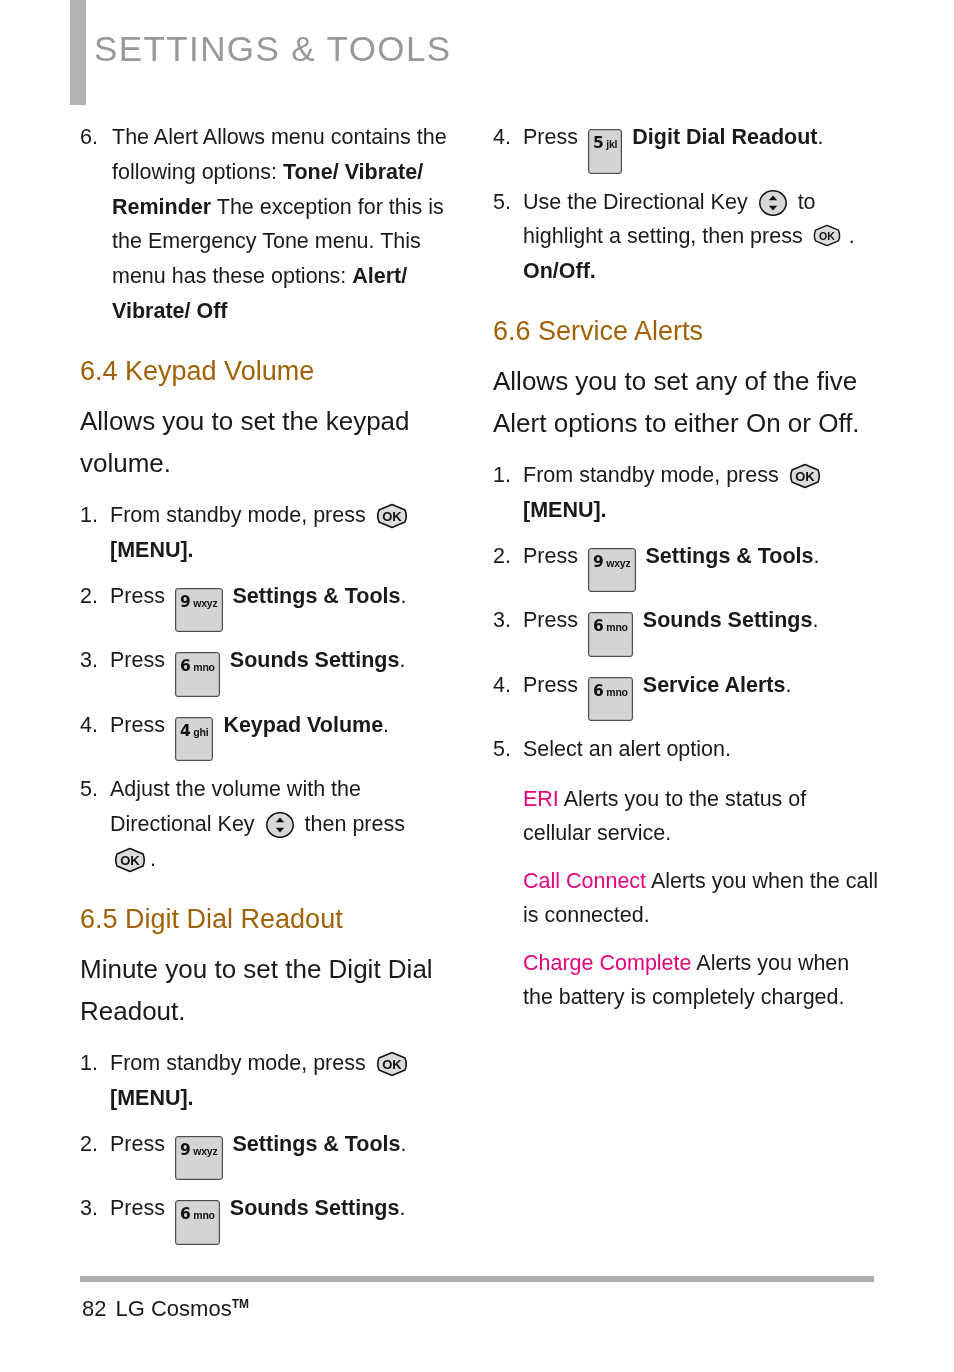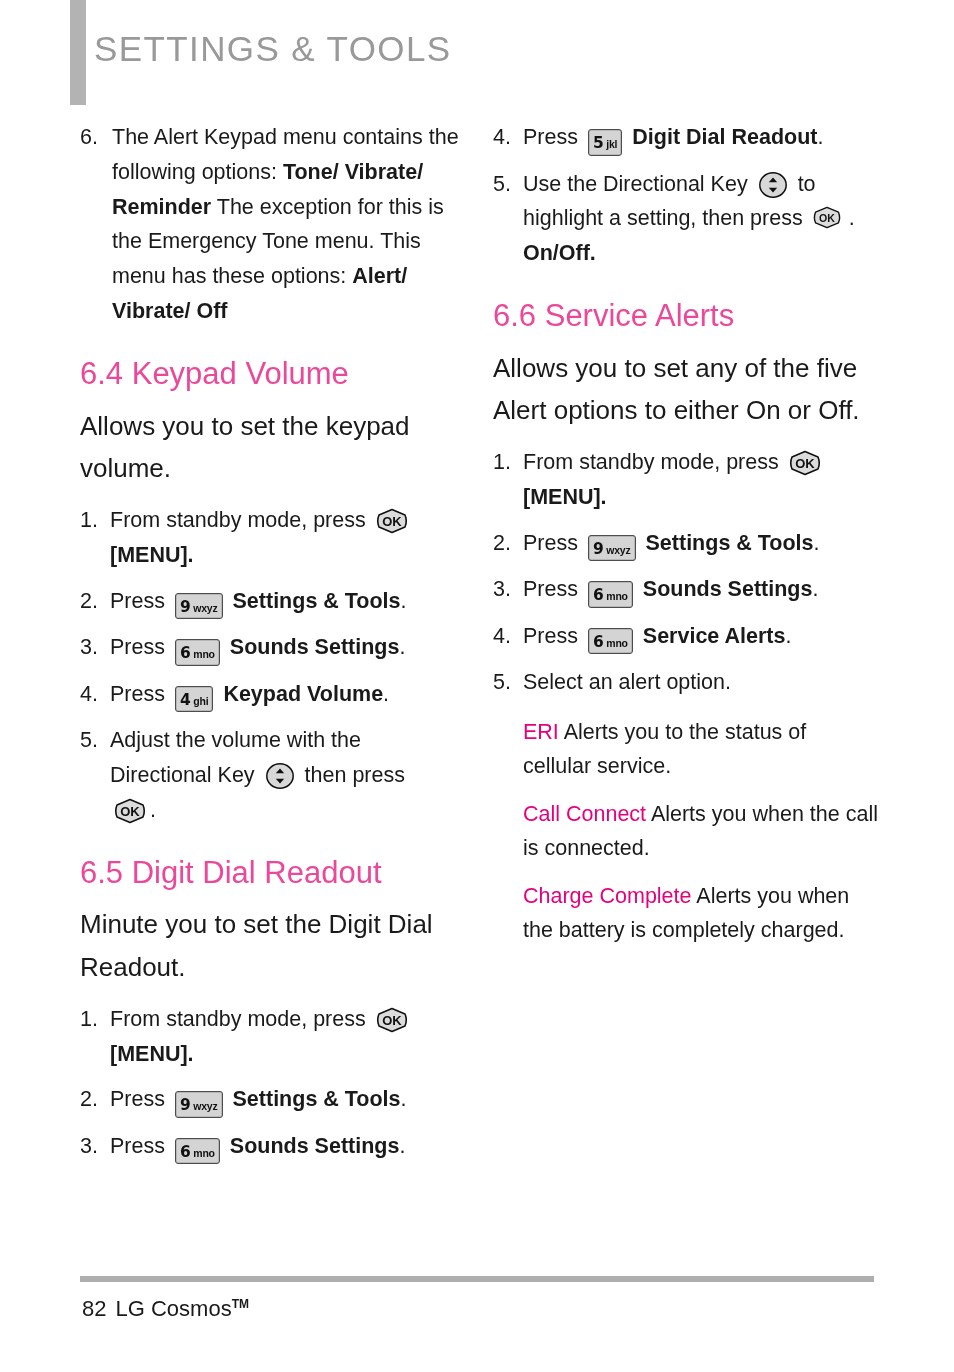--- a/index.html
+++ b/index.html
@@ -44,22 +44,22 @@
     width: 385px;
   }
   #col-right {
     position: absolute;
     left: 493px;
     top: 120px;
     width: 385px;
   }
 
   .sec-heading {
-    color: #ec4899;
-    font-size: 31px;
+    color: #a16207;
+    font-size: 27px;
     font-weight: 400;
     line-height: 1.22;
     margin: 26px 0 12px 0;
   }
 
   .para {
     font-size: 26px;
     line-height: 1.62;
     margin: 0 0 14px 0;
     color: #1a1a1a;
@@ -91,21 +91,21 @@
     padding-left: 30px;
   }
 
   
   .keycap {
     display: inline-block;
     vertical-align: -4px;
     background: #d4d4d4;
     border: 1.5px solid #4d4d4d;
     border-radius: 3px;
-    padding: 1px 4px 2px 4px;
+    padding: 1px 4px 20px 4px;
     line-height: 1;
     margin: 0 4px;
     white-space: nowrap;
     box-shadow: 0 0 0 0.5px #9a9a9a inset;
   }
   .keycap .kd {
     font-family: "DejaVu Sans", sans-serif;
     font-size: 15.5px;
     font-weight: bold;
     color: #111;
@@ -163,21 +163,21 @@
 </head>
 <body>
 
 <div id="header-bar"></div>
 <div id="page-title">SETTINGS &amp; TOOLS</div>
 
 <div id="col-left">
 
   <div class="step hang6">
     <span class="num">6.</span>
-    <span>The Alert Keypad menu contains</span>
+    <span>The Alert Allows menu contains</span>
     <span>the following options:</span>
     <span class="bold">Tone/ Vibrate/ Reminder</span>
     <span>The exception for this is the</span>
     <span>Emergency Tone menu. This</span>
     <span>menu has these options:</span>
     <span class="bold">Alert/ Vibrate/ Off</span>
   </div>
 
   <div class="sec-heading">6.4 Keypad Volume</div>
   <div class="para">Allows you to set the keypad volume.</div>

